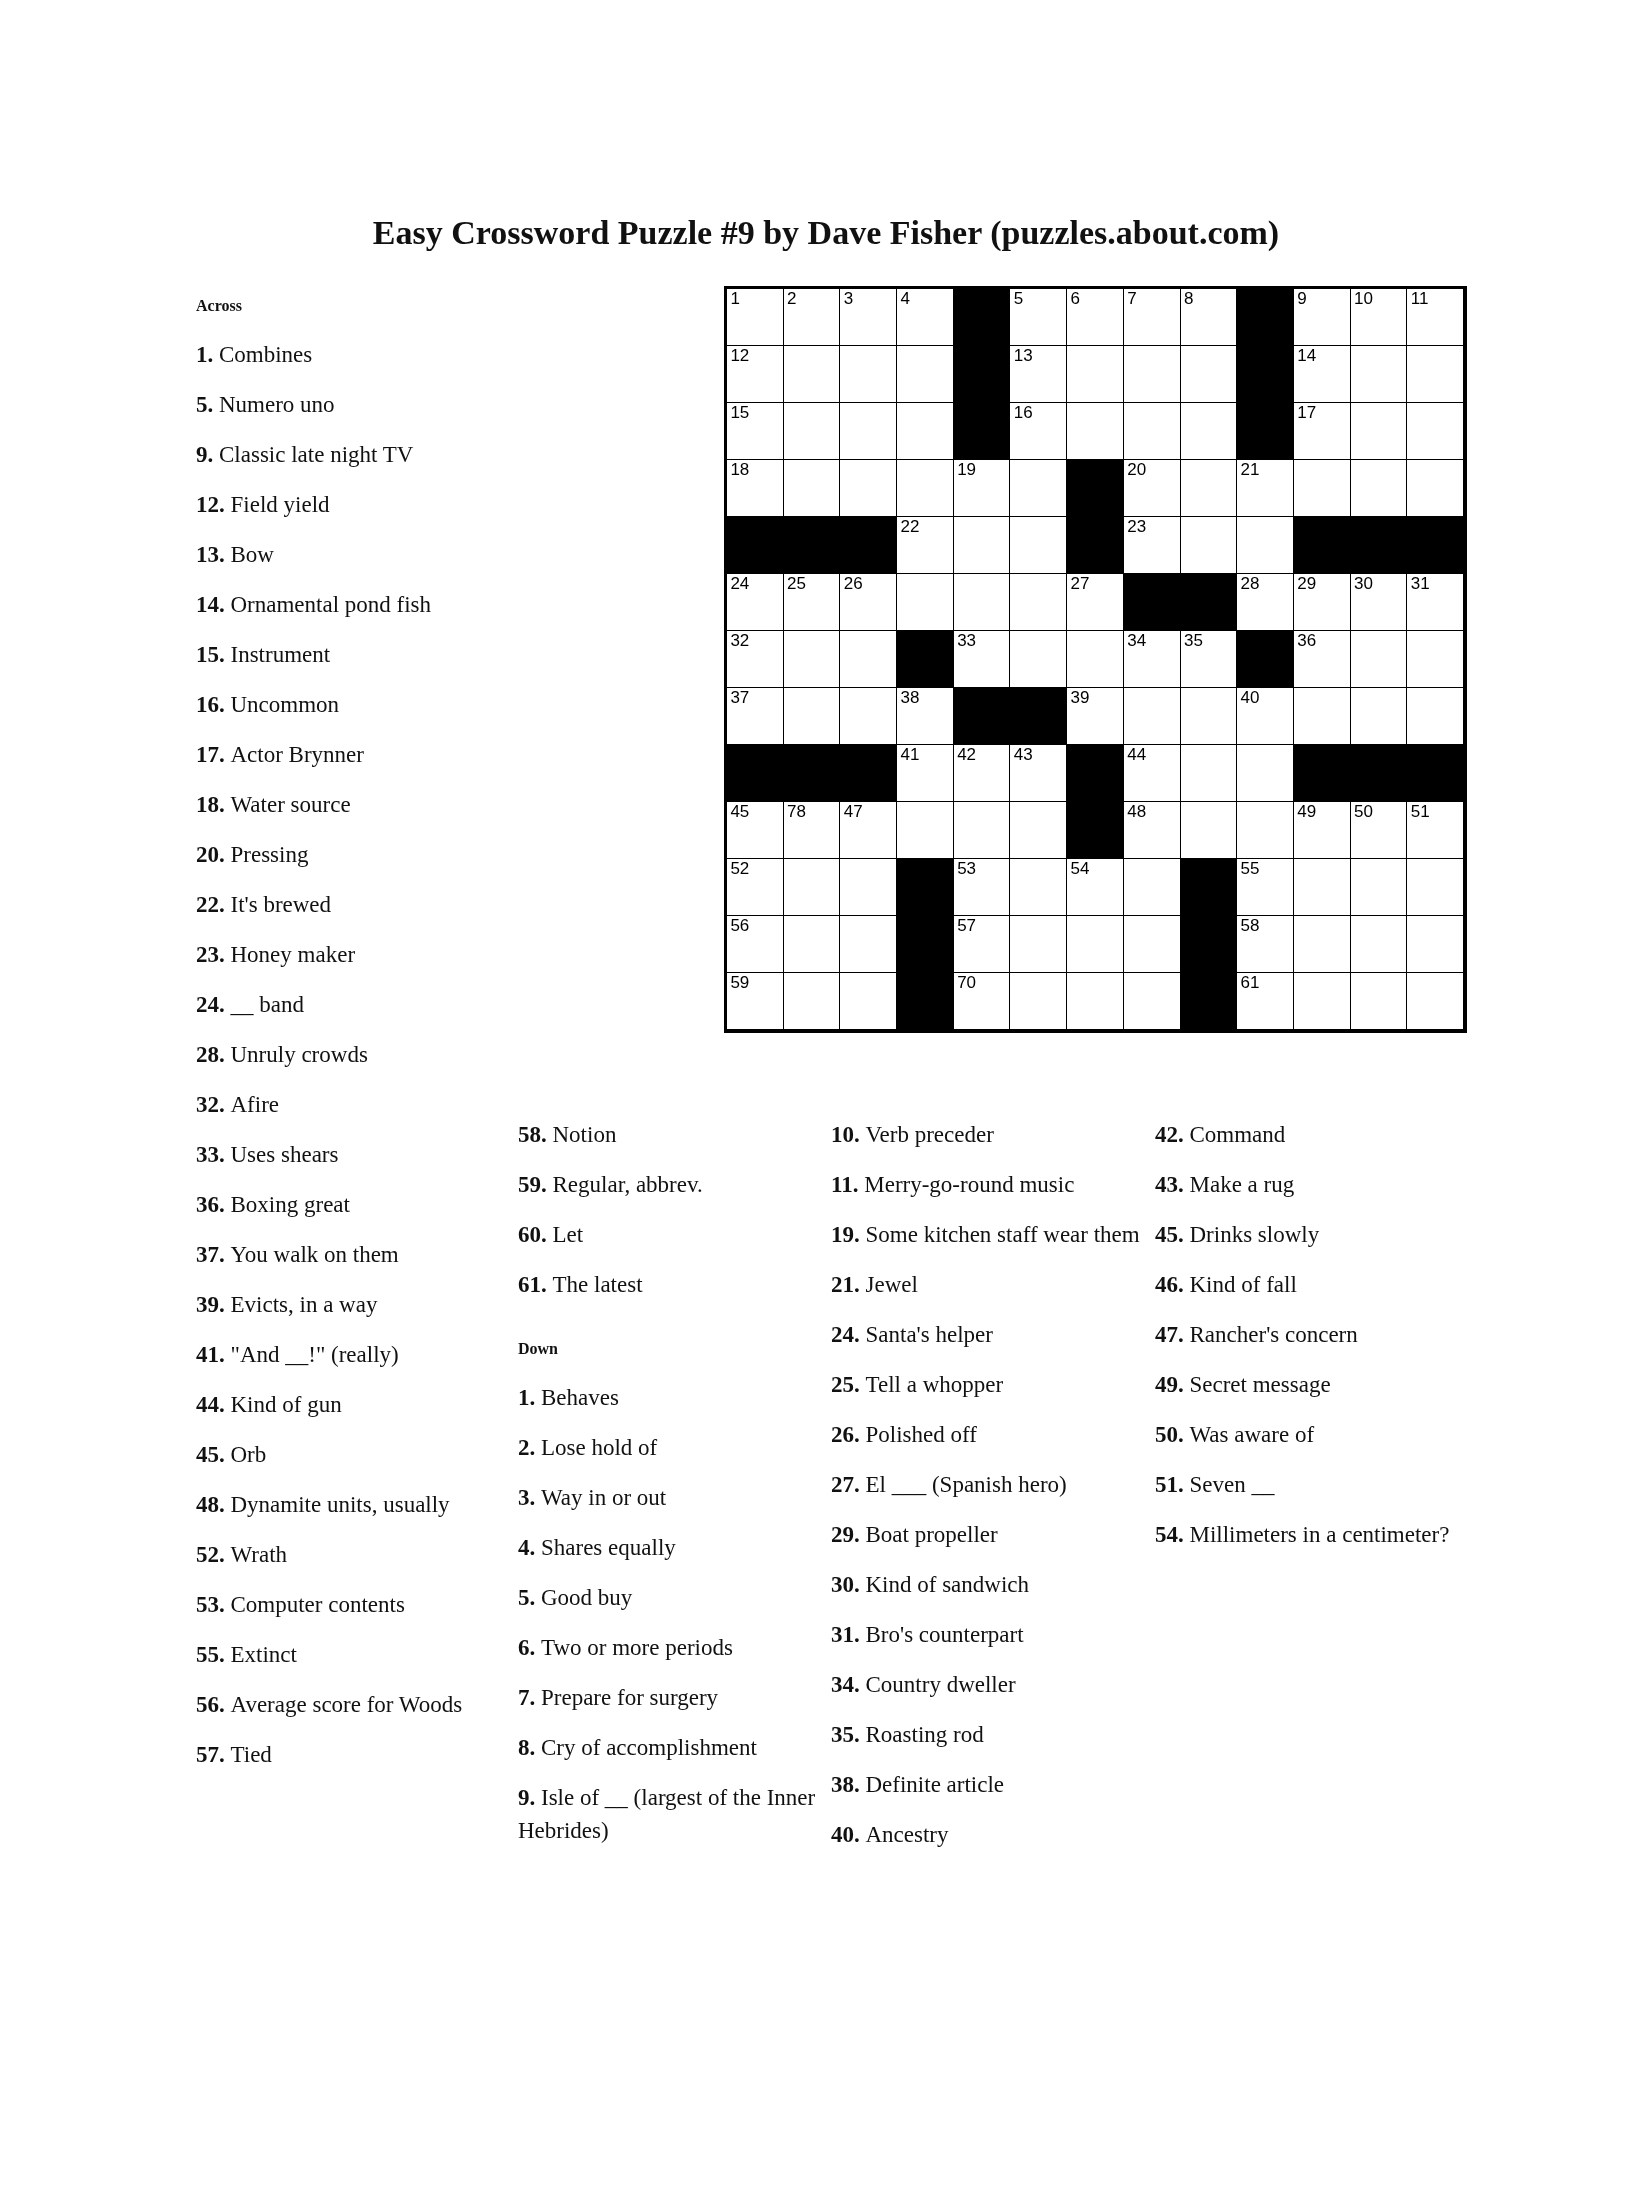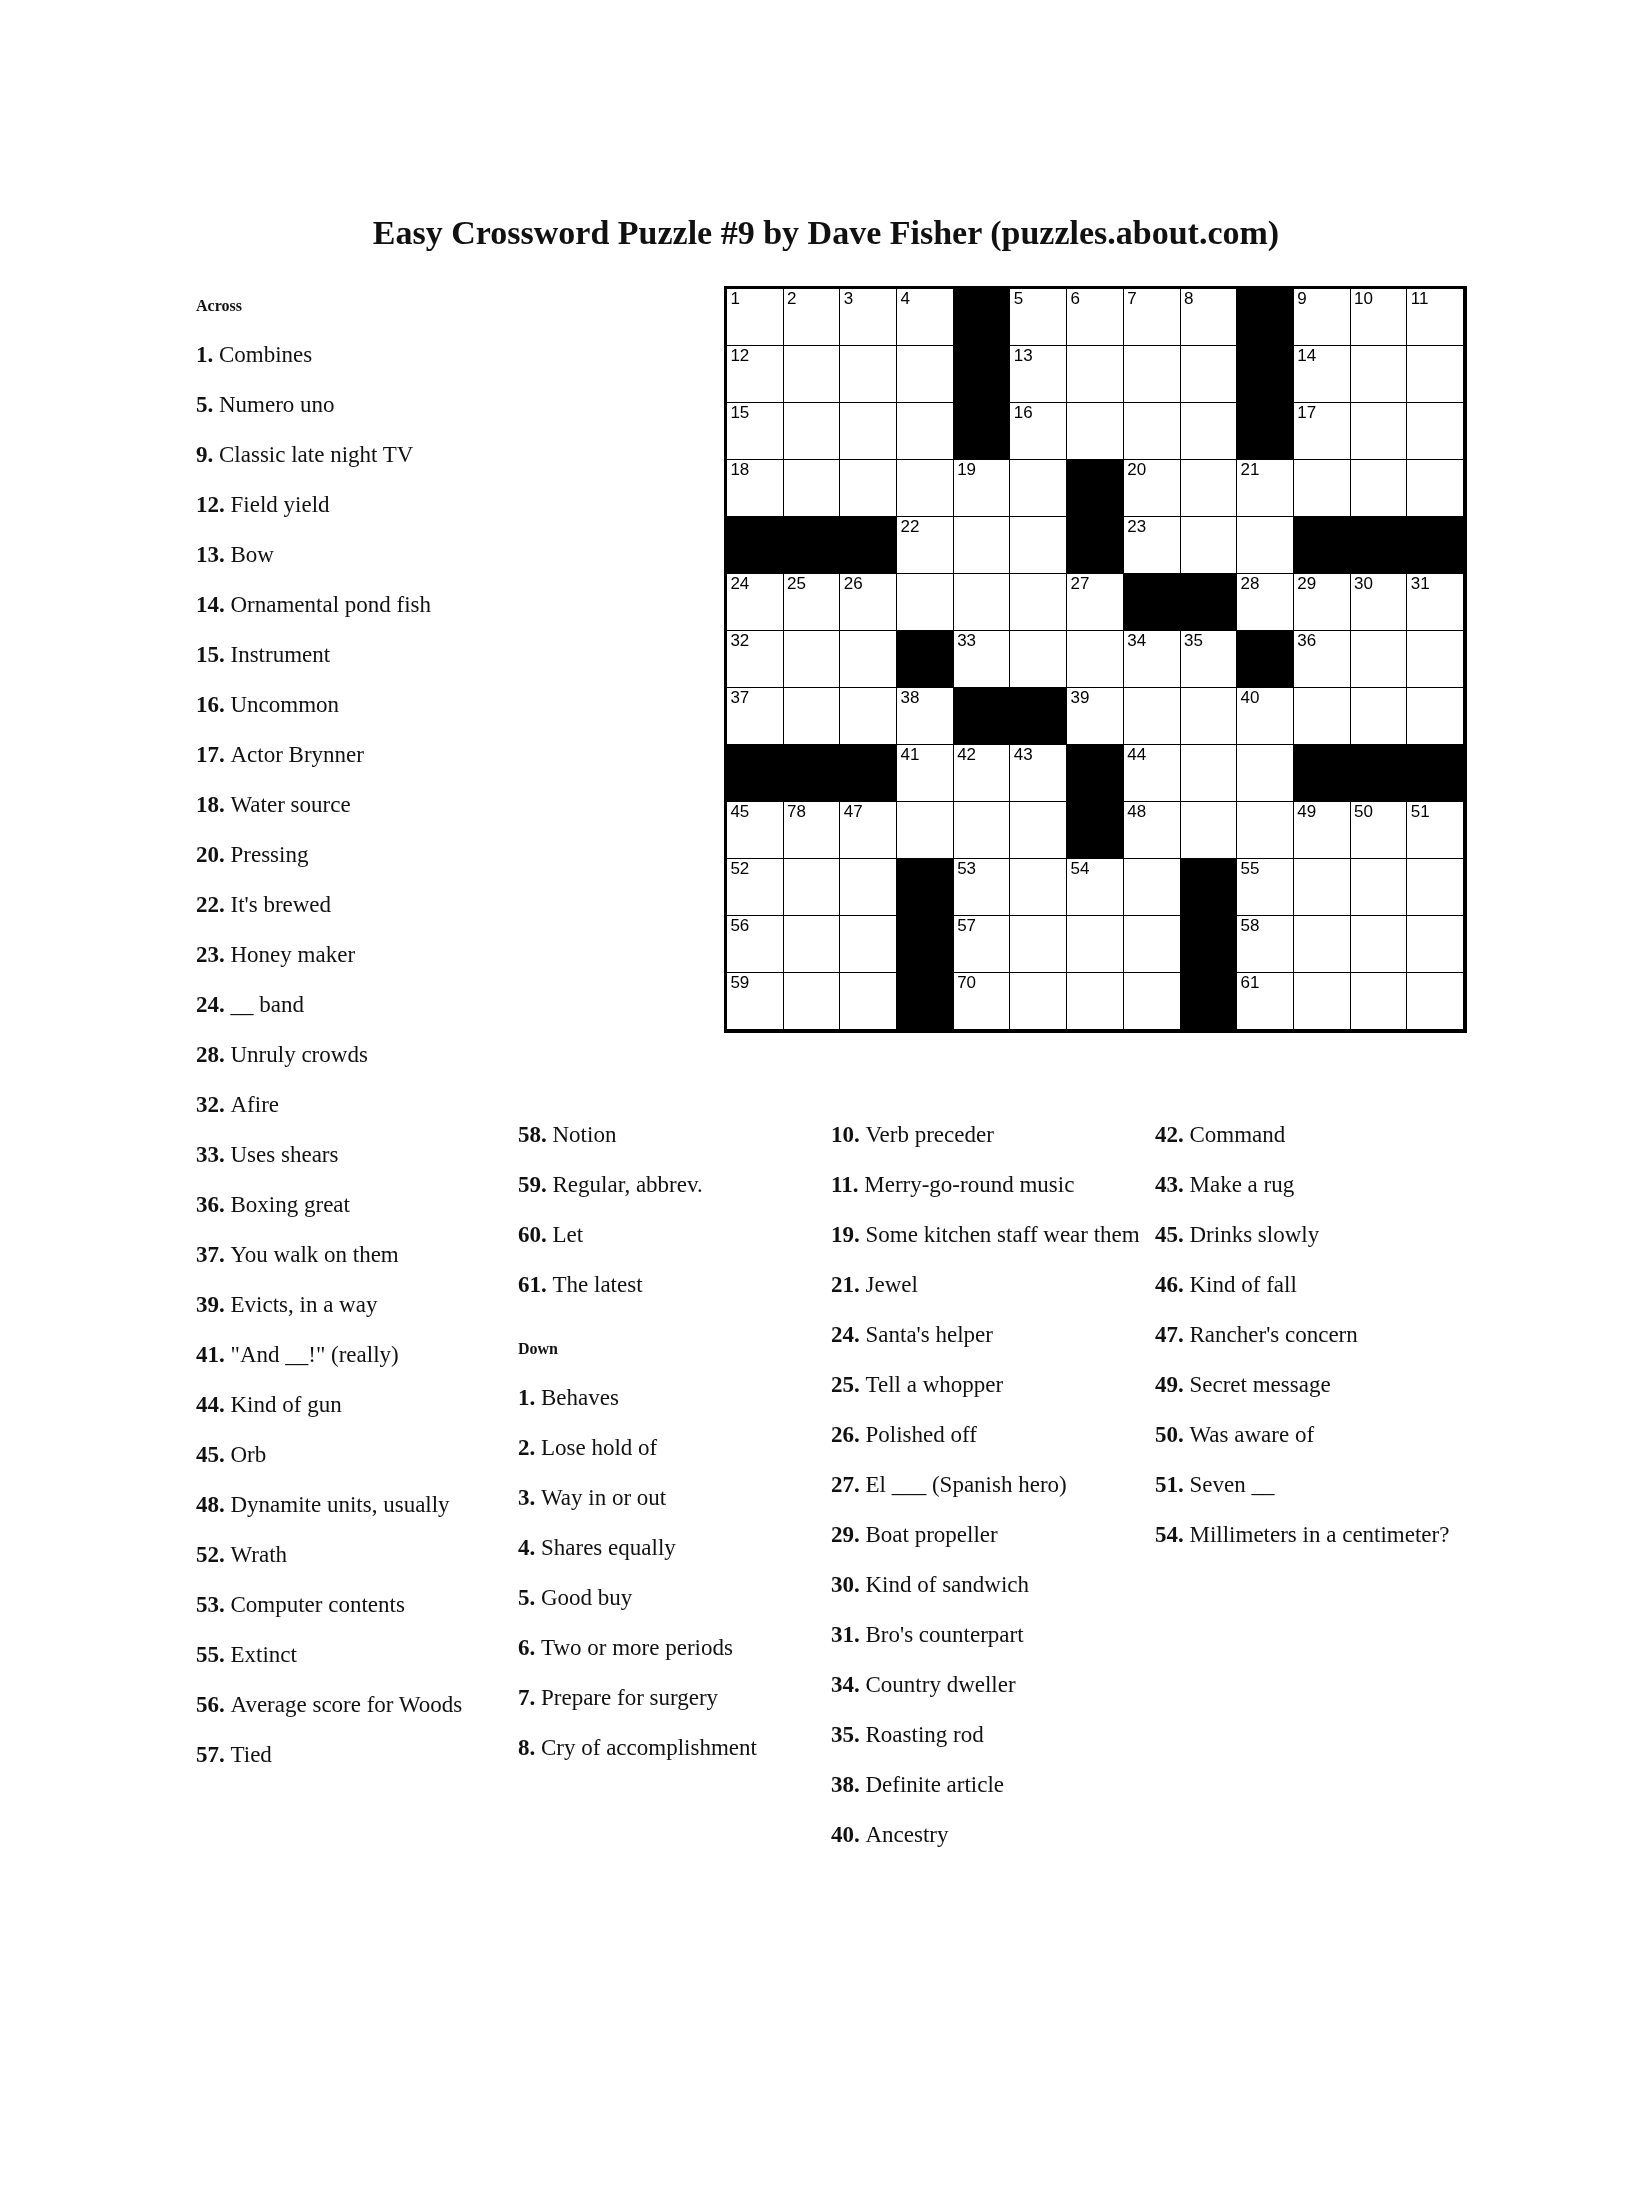--- a/index.html
+++ b/index.html
@@ -454,20 +454,21 @@
     <div class="section-head spaced">Down</div>
     <div id="down-col2">
         <div class="clue"><span class="n">1. </span><span class="t">Behaves</span></div>
         <div class="clue"><span class="n">2. </span><span class="t">Lose hold of</span></div>
         <div class="clue"><span class="n">3. </span><span class="t">Way in or out</span></div>
         <div class="clue"><span class="n">4. </span><span class="t">Shares equally</span></div>
         <div class="clue"><span class="n">5. </span><span class="t">Good buy</span></div>
         <div class="clue"><span class="n">6. </span><span class="t">Two or more periods</span></div>
         <div class="clue"><span class="n">7. </span><span class="t">Prepare for surgery</span></div>
         <div class="clue"><span class="n">8. </span><span class="t">Cry of accomplishment</span></div>
+        <div class="clue"><span class="n">9. </span><span class="t">Isle of __ (largest of the Inner Hebrides)</span></div>
       </div>
   </div>
 
   <div class="col col-three">
     <div id="down-col3">
         <div class="clue"><span class="n">10. </span><span class="t">Verb preceder</span></div>
         <div class="clue"><span class="n">11. </span><span class="t">Merry-go-round music</span></div>
         <div class="clue"><span class="n">19. </span><span class="t">Some kitchen staff wear them</span></div>
         <div class="clue"><span class="n">21. </span><span class="t">Jewel</span></div>
         <div class="clue"><span class="n">24. </span><span class="t">Santa's helper</span></div>

